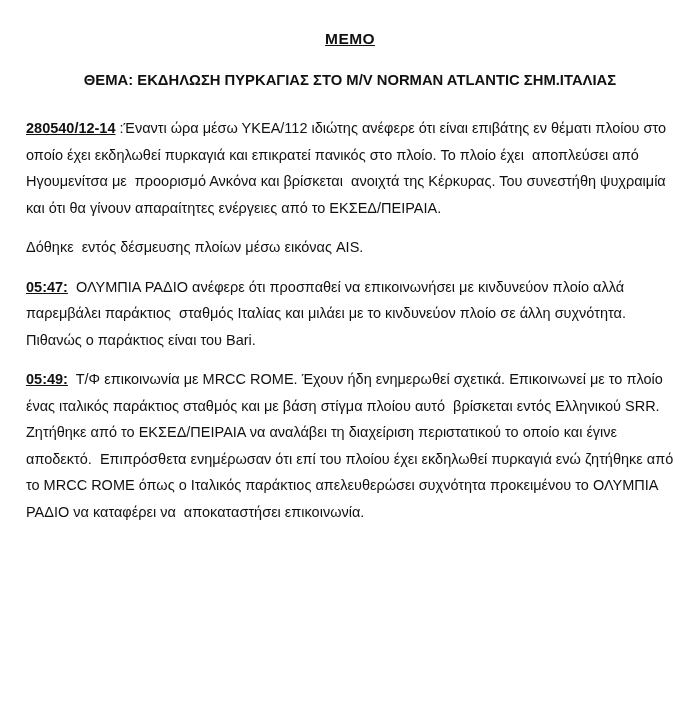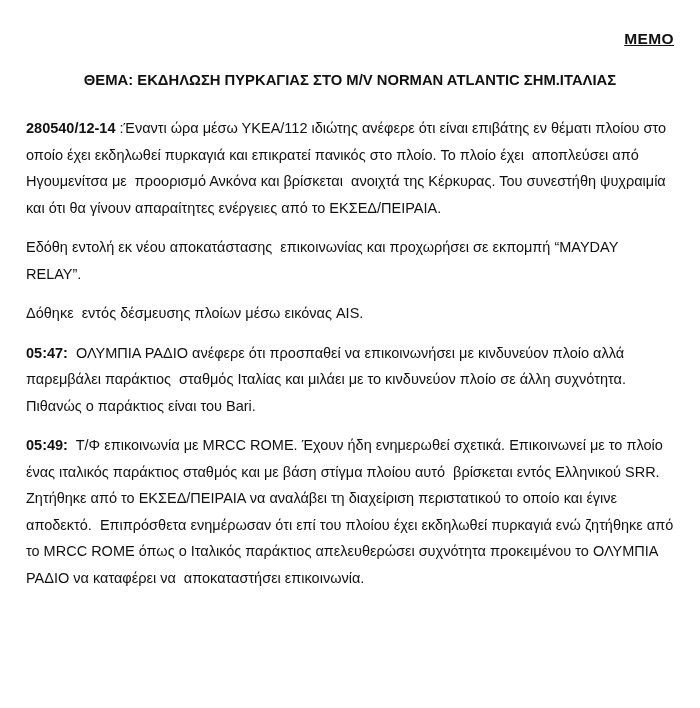--- a/index.html
+++ b/index.html
@@ -12,57 +12,57 @@
     min-height: 708px;
     box-sizing: border-box;
     padding: 26px 26px 18px 26px;
     background: #ffffff;
     color: #111111;
     font-family: "Liberation Sans", sans-serif;
     font-size: 14.5px;
     line-height: 26.5px;
   }
   .title {
-    text-align: right;
+    text-align: center;
     font-size: 15.5px;
     font-weight: bold;
     text-decoration: underline;
     margin: 0 0 14px 0;
     letter-spacing: 0.4px;
   }
   .subject {
     text-align: center;
     font-size: 14.8px;
     font-weight: bold;
     margin: 0 0 22px 0;
   }
   .para {
     margin: 0 0 13px 0;
     white-space: pre-wrap;
     text-align: left;
   }
   .label {
     font-weight: bold;
+    text-decoration: underline;
     text-align: center;
   }
 </style>
 </head>
 <body>
 
 <div class="page">
 
   <h1 class="title">MEMO</h1>
 
   <h2 class="subject">ΘΕΜΑ: ΕΚΔΗΛΩΣΗ ΠΥΡΚΑΓΙΑΣ ΣΤΟ M/V NORMAN ATLANTIC ΣΗΜ.ΙΤΑΛΙΑΣ</h2>
 
   <p class="para"><span class="label">280540/12-14</span><span> :Έναντι ώρα μέσω ΥΚΕΑ/112 ιδιώτης ανέφερε ότι είναι επιβάτης εν θέματι πλοίου στο οποίο έχει εκδηλωθεί πυρκαγιά και επικρατεί πανικός στο πλοίο. Το πλοίο έχει  αποπλεύσει από Ηγουμενίτσα με  προορισμό Ανκόνα και βρίσκεται  ανοιχτά της Κέρκυρας. Του συνεστήθη ψυχραιμία και ότι θα γίνουν απαραίτητες ενέργειες από το ΕΚΣΕΔ/ΠΕΙΡΑΙΑ.</span></p>
 
 
 
-  <p class="para"><span>Εδόθη εντολή εκ νέου αποκατάστασης  επικοινωνίας και προχωρήσει σε εκπομπή “MAYDAY RELAY”.</span></p>
 
   <p class="para"><span>Δόθηκε  εντός δέσμευσης πλοίων μέσω εικόνας AIS.</span></p>
 
   <p class="para"><span class="label">05:47:</span><span>  ΟΛΥΜΠΙΑ ΡΑΔΙΟ ανέφερε ότι προσπαθεί να επικοινωνήσει με κινδυνεύον πλοίο αλλά παρεμβάλει παράκτιος  σταθμός Ιταλίας και μιλάει με το κινδυνεύον πλοίο σε άλλη συχνότητα. Πιθανώς ο παράκτιος είναι του Bari.</span></p>
 
   <p class="para"><span class="label">05:49:</span><span>  Τ/Φ επικοινωνία με MRCC ROME. Έχουν ήδη ενημερωθεί σχετικά. Επικοινωνεί με το πλοίο ένας ιταλικός παράκτιος σταθμός και με βάση στίγμα πλοίου αυτό  βρίσκεται εντός Ελληνικού SRR. Ζητήθηκε από το ΕΚΣΕΔ/ΠΕΙΡΑΙΑ να αναλάβει τη διαχείριση περιστατικού το οποίο και έγινε αποδεκτό.  Επιπρόσθετα ενημέρωσαν ότι επί του πλοίου έχει εκδηλωθεί πυρκαγιά ενώ ζητήθηκε από το MRCC ROME όπως ο Ιταλικός παράκτιος απελευθερώσει συχνότητα προκειμένου το ΟΛΥΜΠΙΑ ΡΑΔΙΟ να καταφέρει να  αποκαταστήσει επικοινωνία.</span></p>
 
 </div>
 
 </body></html>

